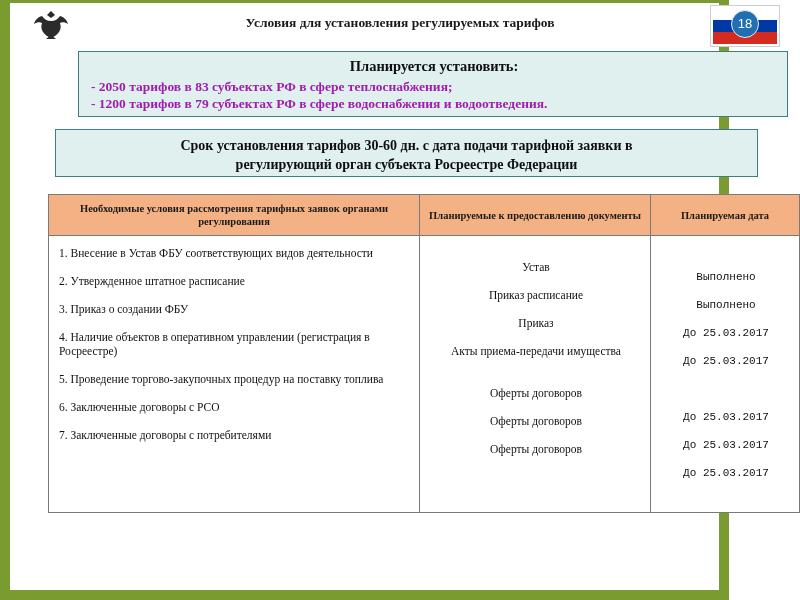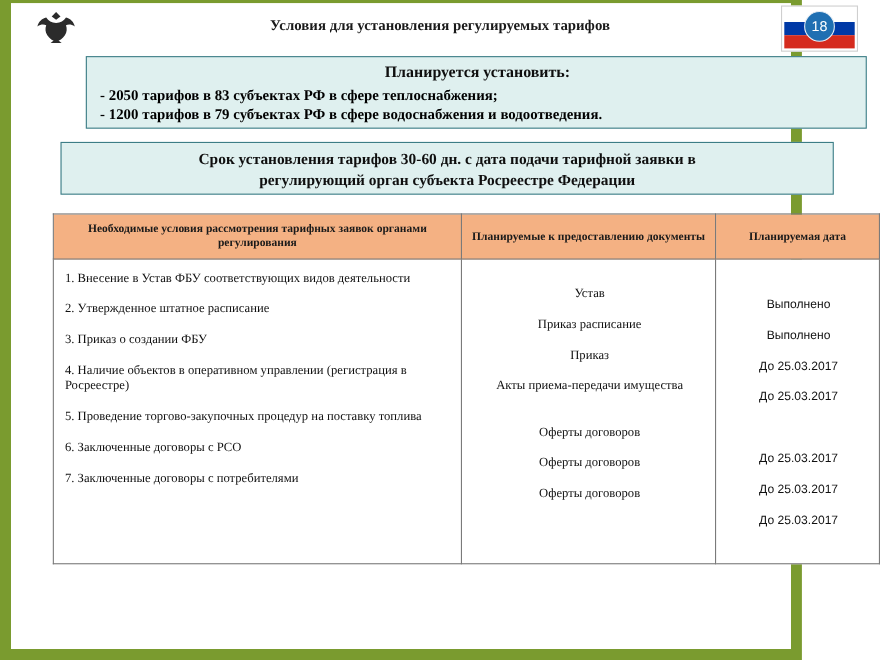--- a/index.html
+++ b/index.html
@@ -113,21 +113,21 @@
   .callout-1 .line-title {
     text-align: center;
     font-weight: bold;
     font-size: 14.5px;
     color: #0f0f0f;
     margin-bottom: 3px;
   }
   .callout-1 .line {
     font-weight: bold;
     font-size: 13.5px;
-    color: #000000;
+    color: #a21caf;
     line-height: 17px;
   }
   .callout-2 {
     left: 45px;
     top: 126px;
     width: 703px;
     height: 48px;
     padding: 6px 29px;
     text-align: center;
     font-weight: bold;
@@ -179,21 +179,21 @@
     font-size: 11.5px;
     color: #111111;
     line-height: 14px;
     padding: 0 8px 0 10px;
   }
   .col-a .cell-list li { text-align: left; }
   .col-b .cell-list li,
   .col-c .cell-list li { text-align: center; }
 
   .col-c .cell-list li {
-    font-family: Liberation Sans, sans-serif;
+    font-family: Liberation Mono, monospace;
     font-size: 11px;
   }
 </style>
 </head>
 <body>
 
 <div class="slide">
   <div class="inner">
 
     <div class="header">

